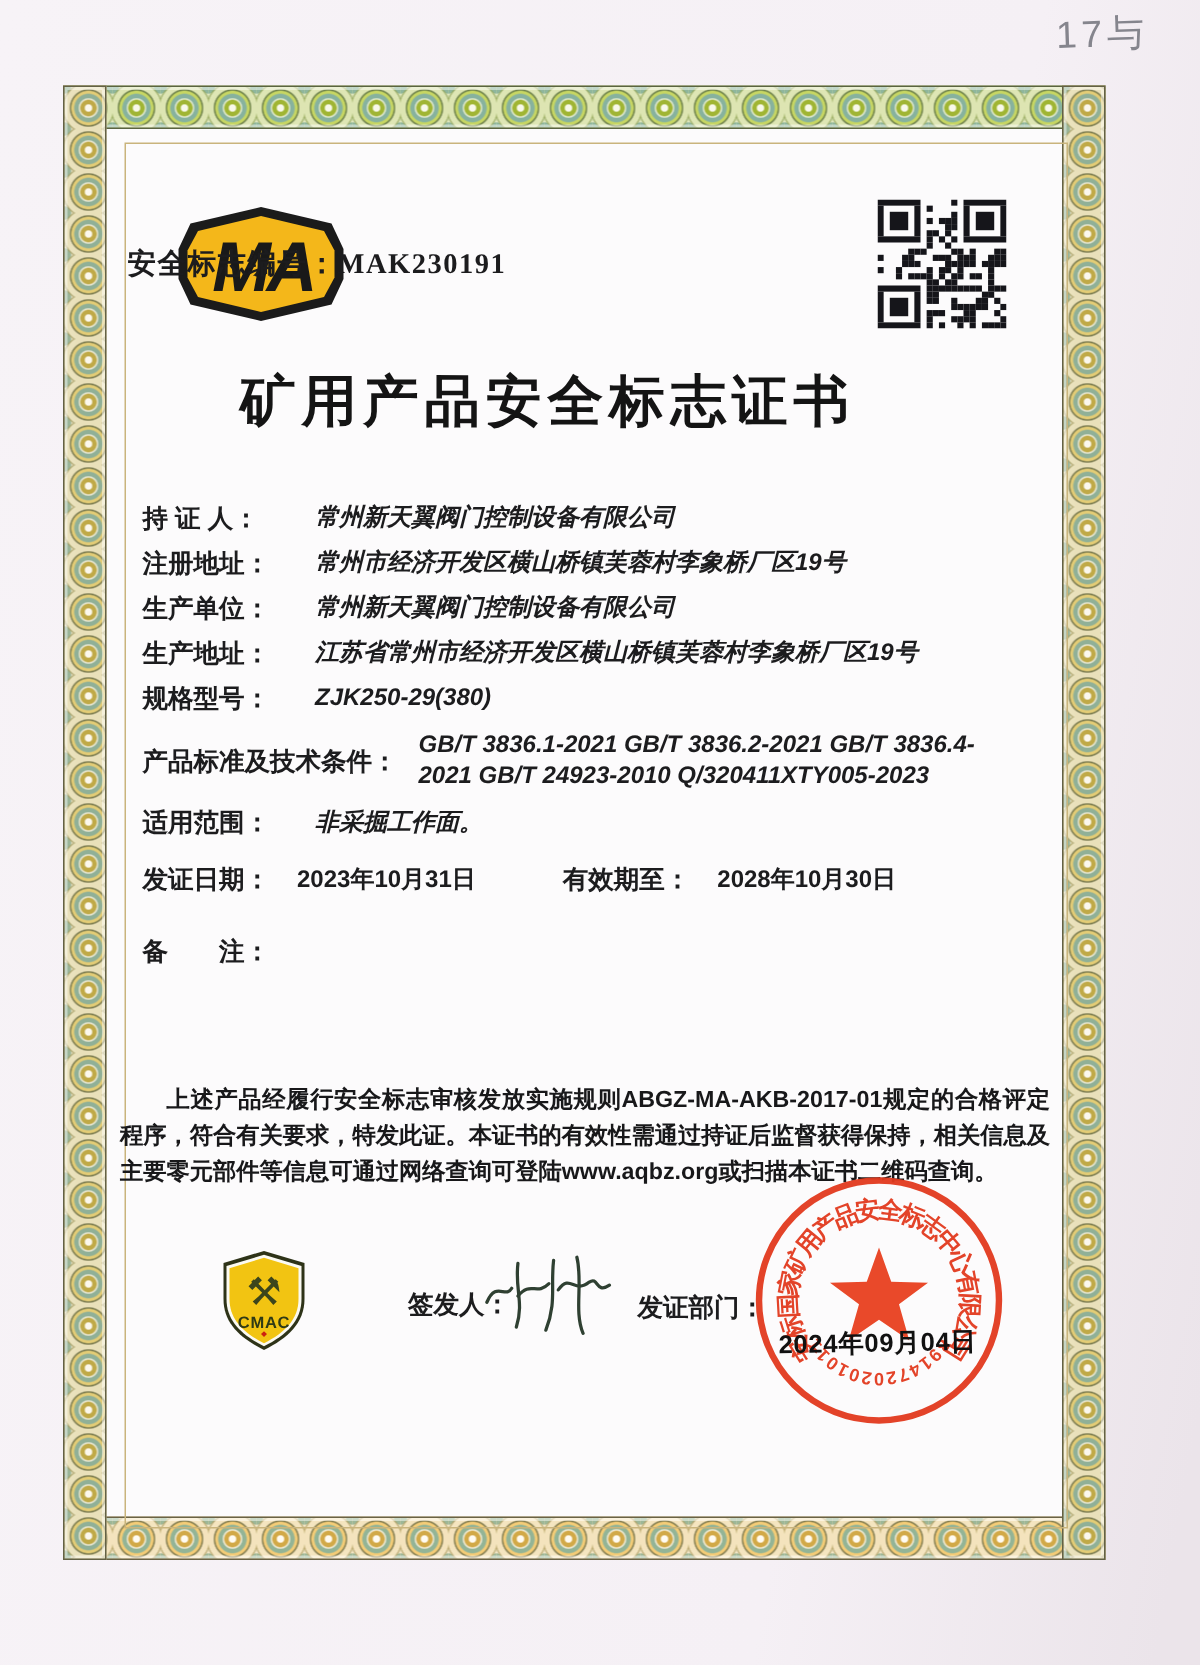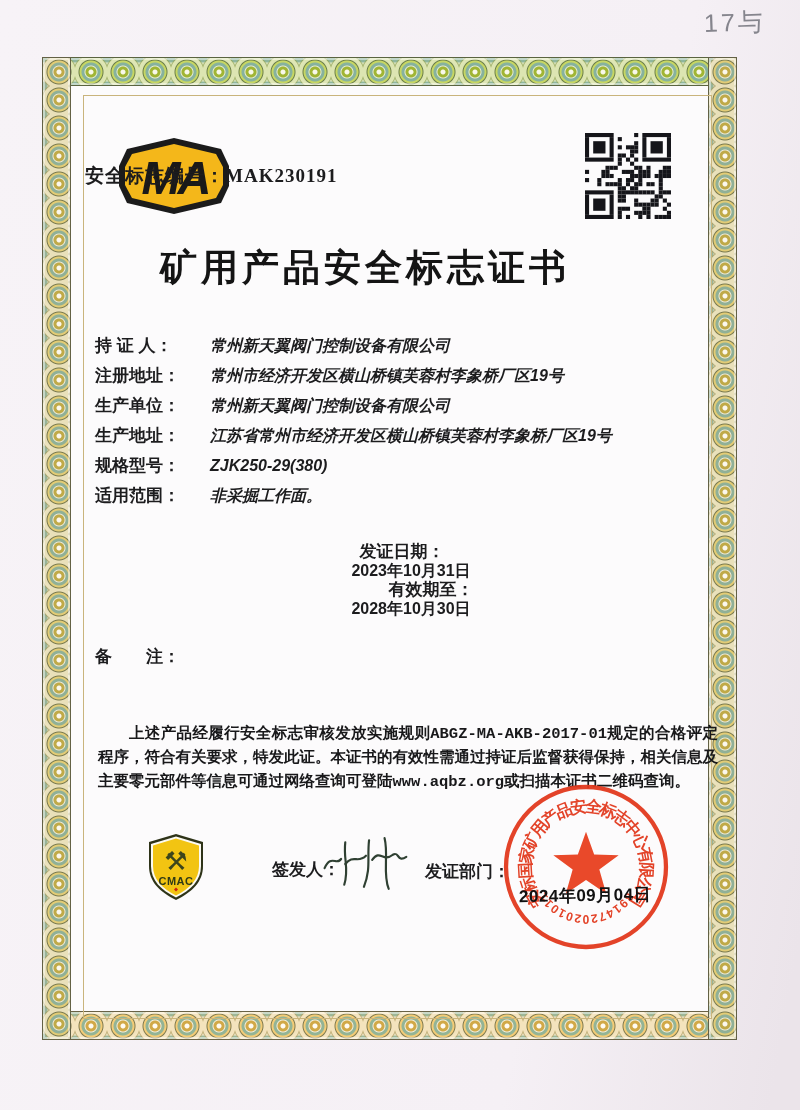--- a/index.html
+++ b/index.html
@@ -39,28 +39,28 @@
   
   .title{position:absolute;left:85px;top:243px;width:560px;text-align:center;
       font-size:37px;font-weight:900;letter-spacing:4px;color:#141414;}
   
   .fields{position:absolute;left:95px;top:336px;width:614px;font-size:16px;font-weight:700;}
   .row{display:flex;align-items:center;margin-bottom:11px;line-height:19px;}
   .row .lbl{flex:0 0 auto;min-width:115px;white-space:nowrap;font-size:17px;}
   .row .val{flex:1 1 auto;font-style:italic;}
   .row.std .lbl{min-width:0;margin-right:14px;font-size:17px;}
   .row.std .val{max-width:402px;line-height:21px;}
-  .daterow{display:flex;margin-top:37px;margin-bottom:0;line-height:19px;flex-direction:column;}
+  .daterow{display:flex;margin-top:19px;margin-bottom:0;line-height:19px;}
   .daterow .lbl2{font-size:17px;white-space:nowrap;}
   .daterow .val2{margin-left:18px;white-space:nowrap;}
   .daterow .lbl2.second{margin-left:58px;}
   .remarkrow{margin-top:27px;font-size:17px;}
   
-  .para{position:absolute;left:98px;top:722px;width:620px;font-size:15.5px;font-weight:700;
-      line-height:24px;text-indent:2em;text-align:justify;color:#18181a;font-family:Liberation Mono, monospace;}
+  .para{position:absolute;left:80px;top:722px;width:620px;font-size:15.5px;font-weight:700;
+      line-height:24px;text-indent:2em;text-align:justify;color:#18181a;}
   
   .cmac{position:absolute;left:147px;top:833px;}
   .signer{position:absolute;left:272px;top:858px;font-size:17px;font-weight:700;}
   .signature{position:absolute;left:312px;top:833px;}
   .dept{position:absolute;left:425px;top:860px;font-size:17px;font-weight:700;}
   
   .seal{position:absolute;left:500px;top:781px;width:172px;height:172px;opacity:.95;}
   .sealdate{position:absolute;left:519px;top:884px;font-size:17px;font-weight:800;
       color:#111;letter-spacing:.5px;z-index:6;transform:rotate(-1deg);}
 </style>
@@ -244,20 +244,24 @@
       <span class="val">常州新天翼阀门控制设备有限公司</span>
     </div>
     <div class="row">
       <span class="lbl">生产地址：</span>
       <span class="val">江苏省常州市经济开发区横山桥镇芙蓉村李象桥厂区19号</span>
     </div>
     <div class="row">
       <span class="lbl">规格型号：</span>
       <span class="val">ZJK250-29(380)</span>
     </div>
+    <div class="row std">
+      <span class="lbl">产品标准及技术条件：</span>
+      <span class="val">GB/T 3836.1-2021 GB/T 3836.2-2021 GB/T 3836.4-2021 GB/T 24923-2010 Q/320411XTY005-2023</span>
+    </div>
     <div class="row">
       <span class="lbl">适用范围：</span>
       <span class="val">非采掘工作面。</span>
     </div>
     <div class="row daterow">
       <span class="lbl2">发证日期：</span>
       <span class="val2">2023年10月31日</span>
       <span class="lbl2 second">有效期至：</span>
       <span class="val2">2028年10月30日</span>
     </div>

